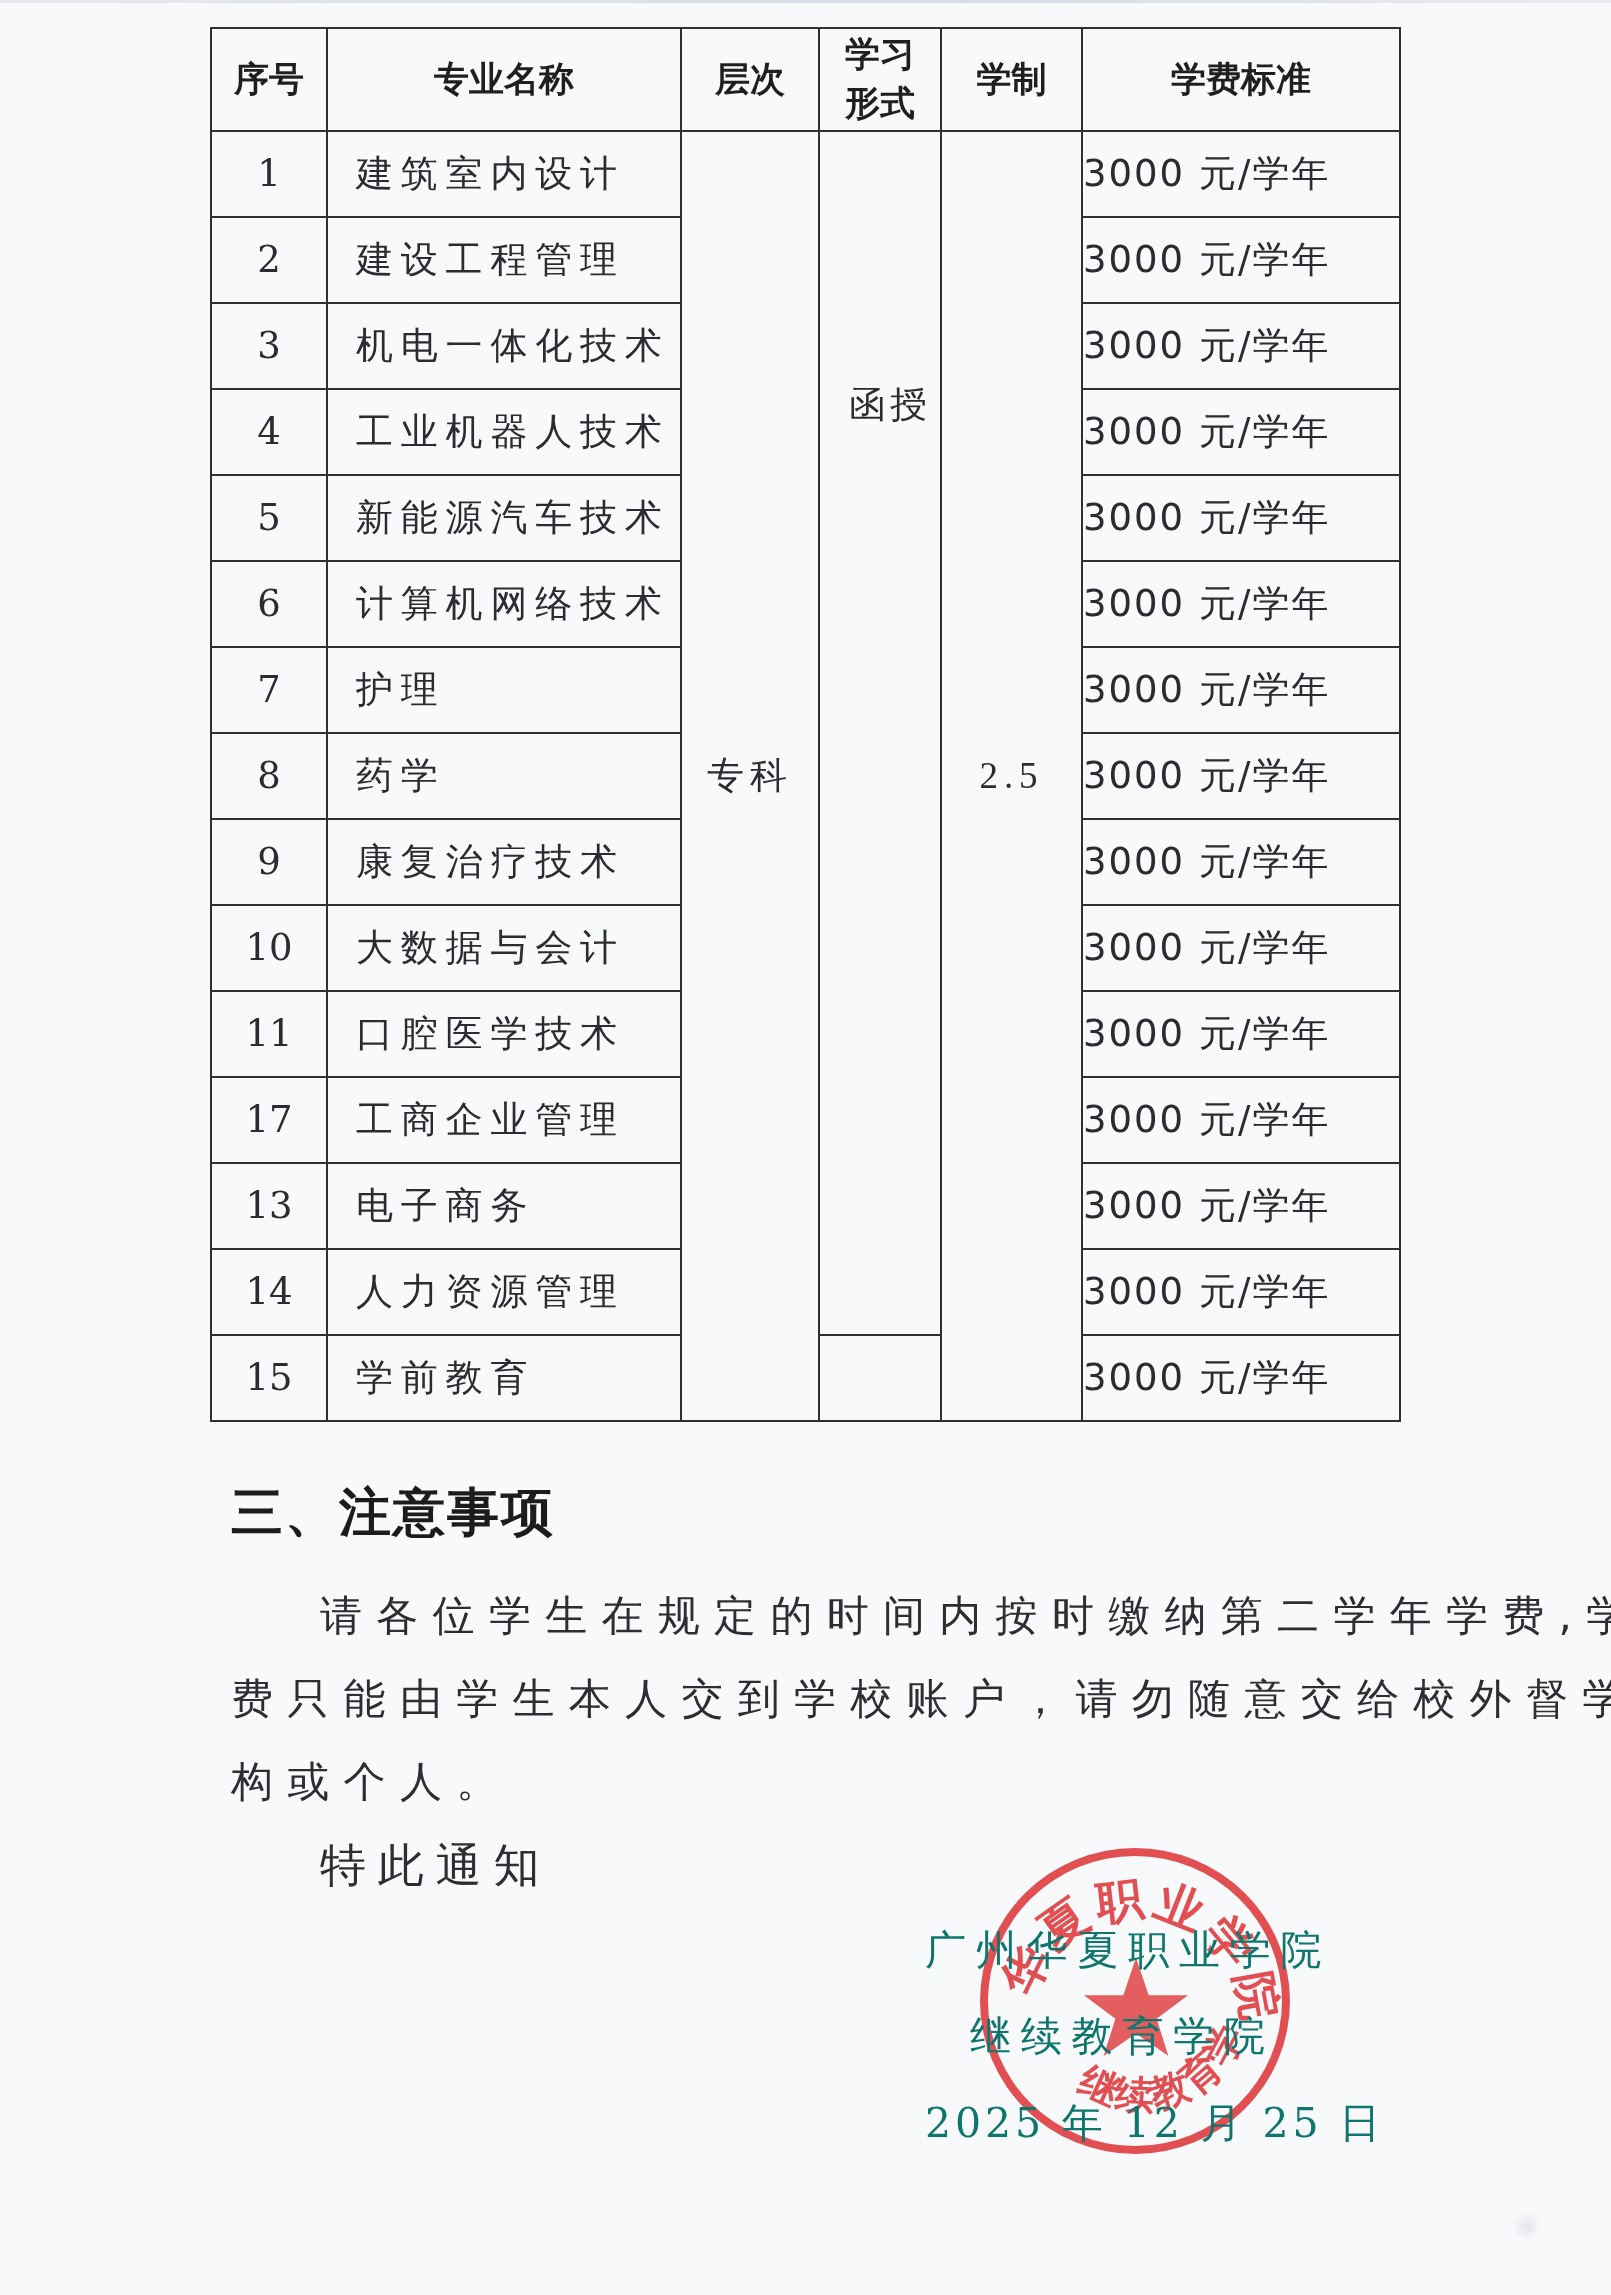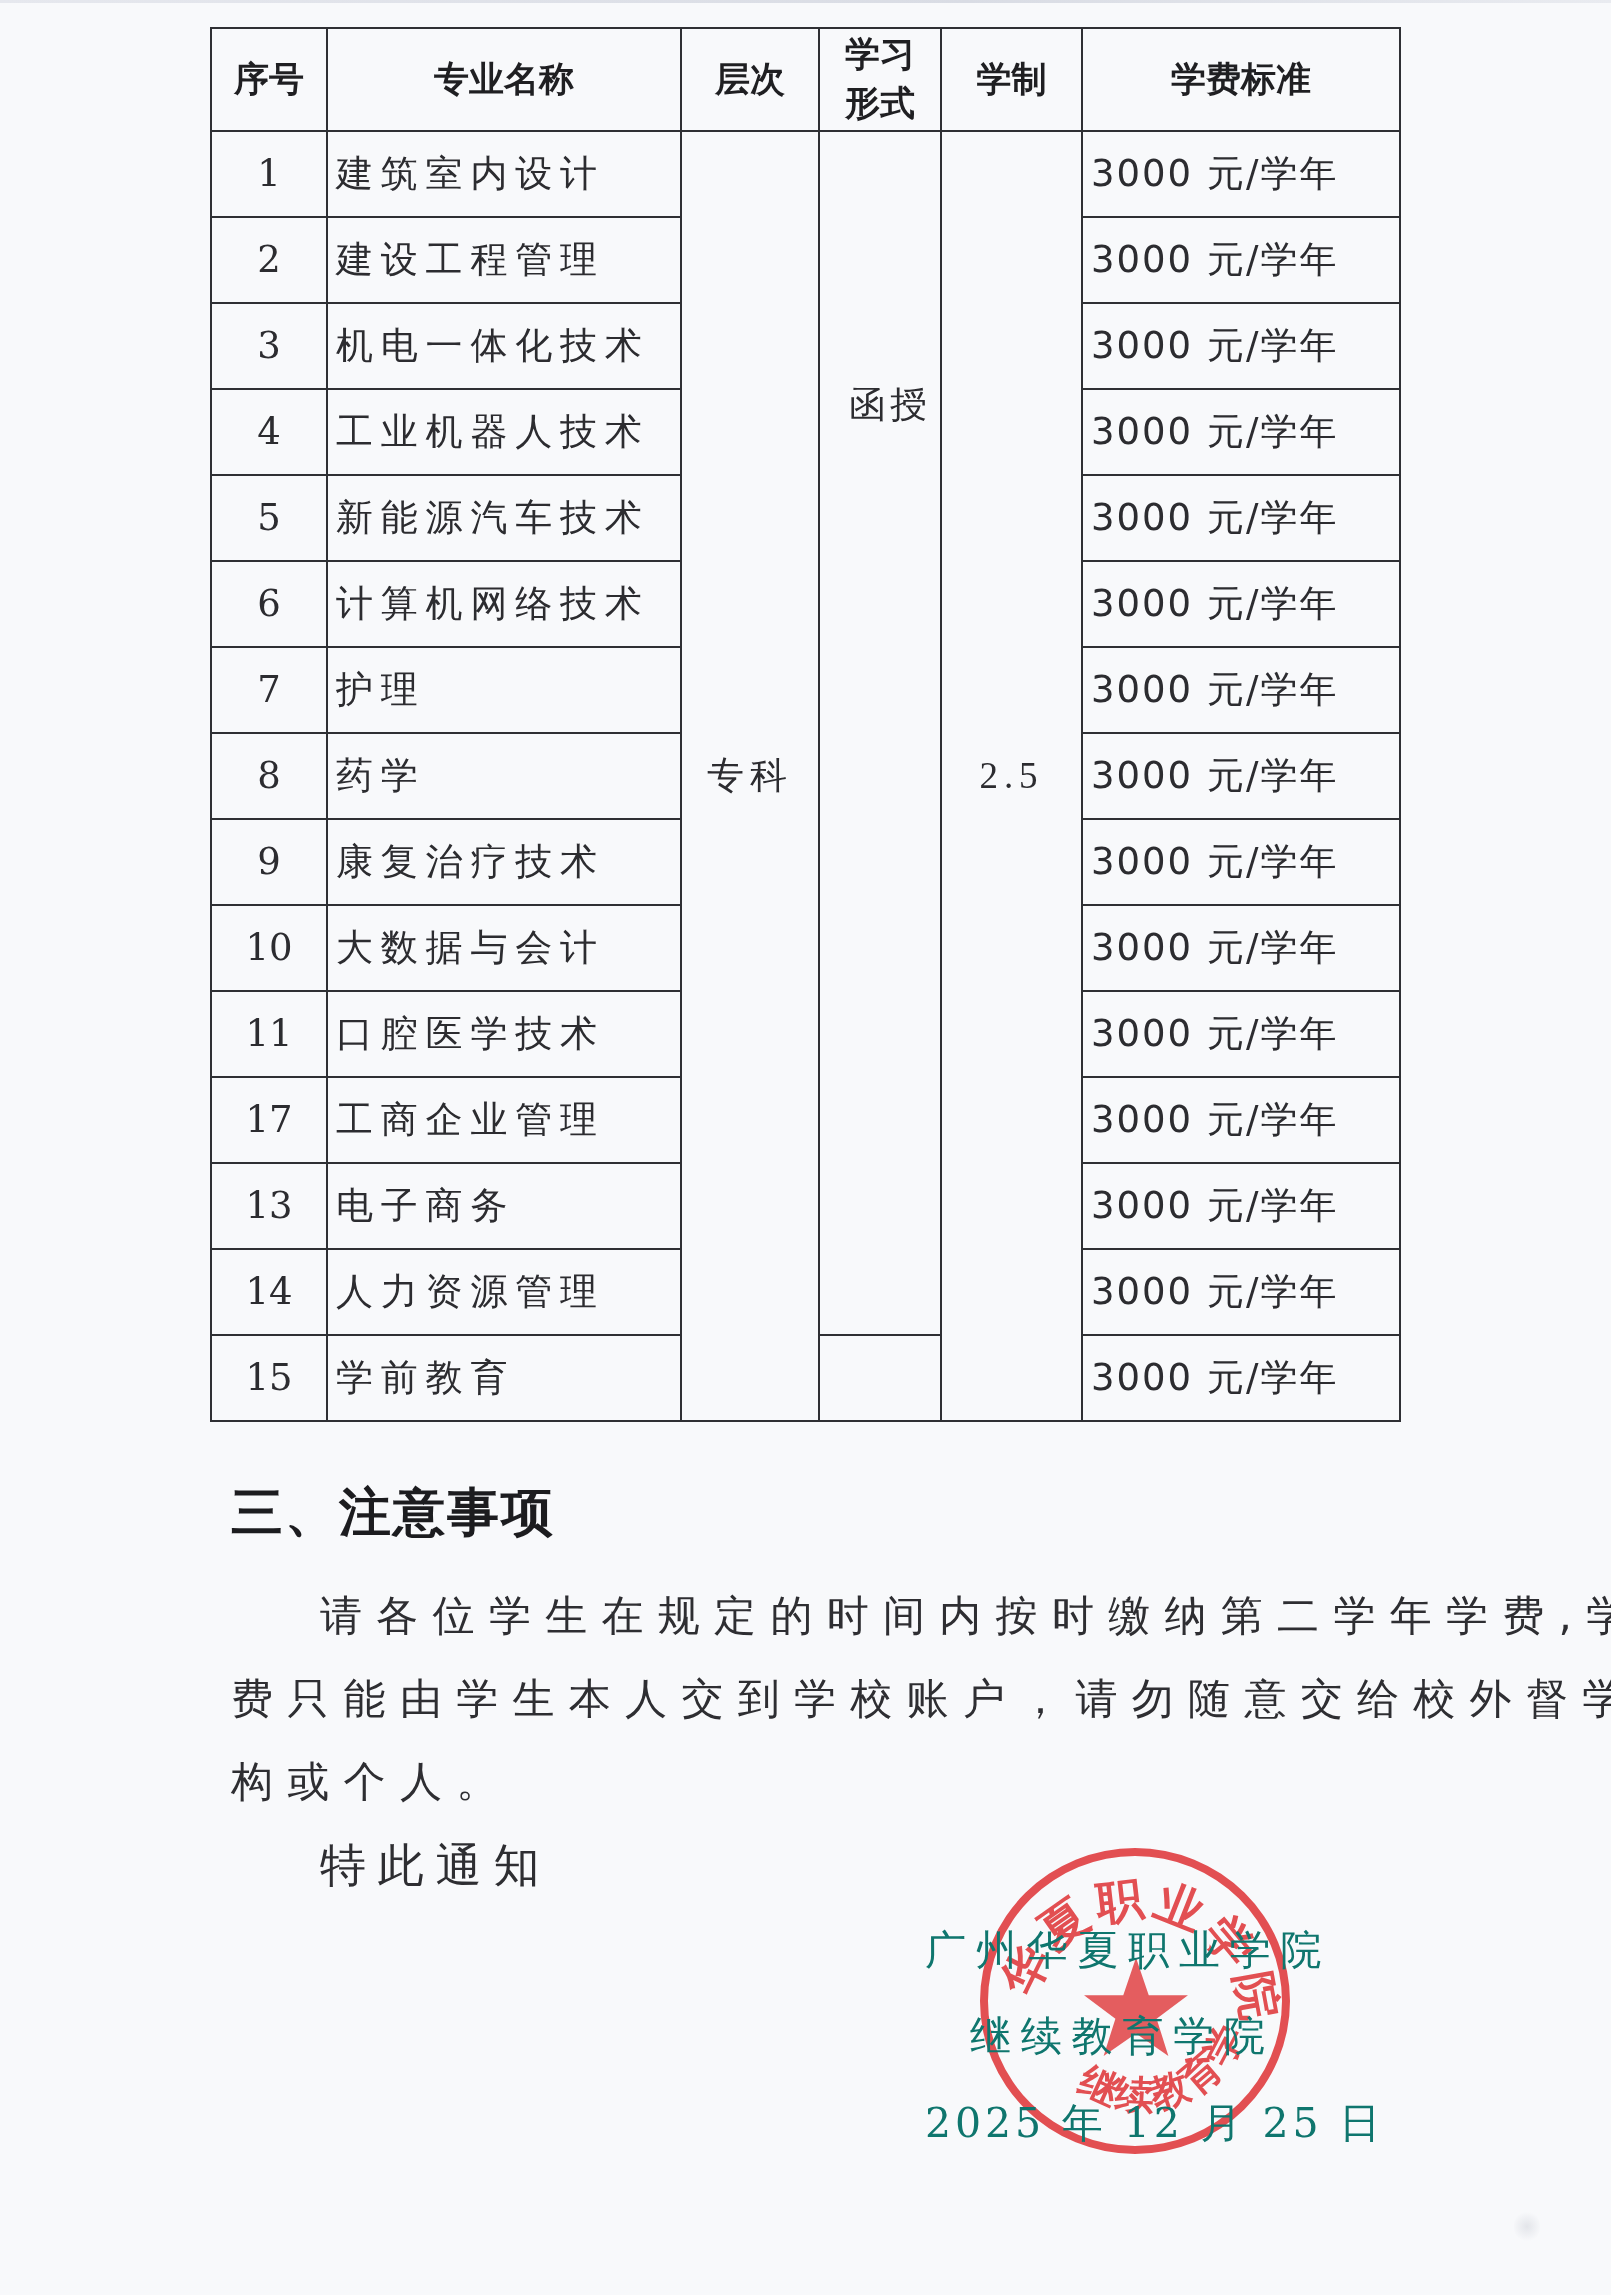--- a/index.html
+++ b/index.html
@@ -50,26 +50,26 @@
       color: #2c2c30;
       font-family: "DejaVu Sans", "Liberation Sans", sans-serif;
       font-weight: normal;
     }
     .fee-table td.idx {
       font-family: "DejaVu Serif", "Liberation Serif", serif;
       font-size: 37px;
     }
     .fee-table td.name {
       text-align: left;
-      padding-left: 8px;
+      padding-left: 28px;
       letter-spacing: 7.8px;
     }
     .fee-table td.fee {
       text-align: left;
-      padding-left: 8px;
+      padding-left: 0;
       font-family: "DejaVu Sans", "Liberation Sans", sans-serif;
       letter-spacing: 2px;
     }
     .fee-table td.merged {
       position: relative;
     }
     .fee-table td.merged-level,
     .fee-table td.merged-duration {
       vertical-align: middle;
     }

